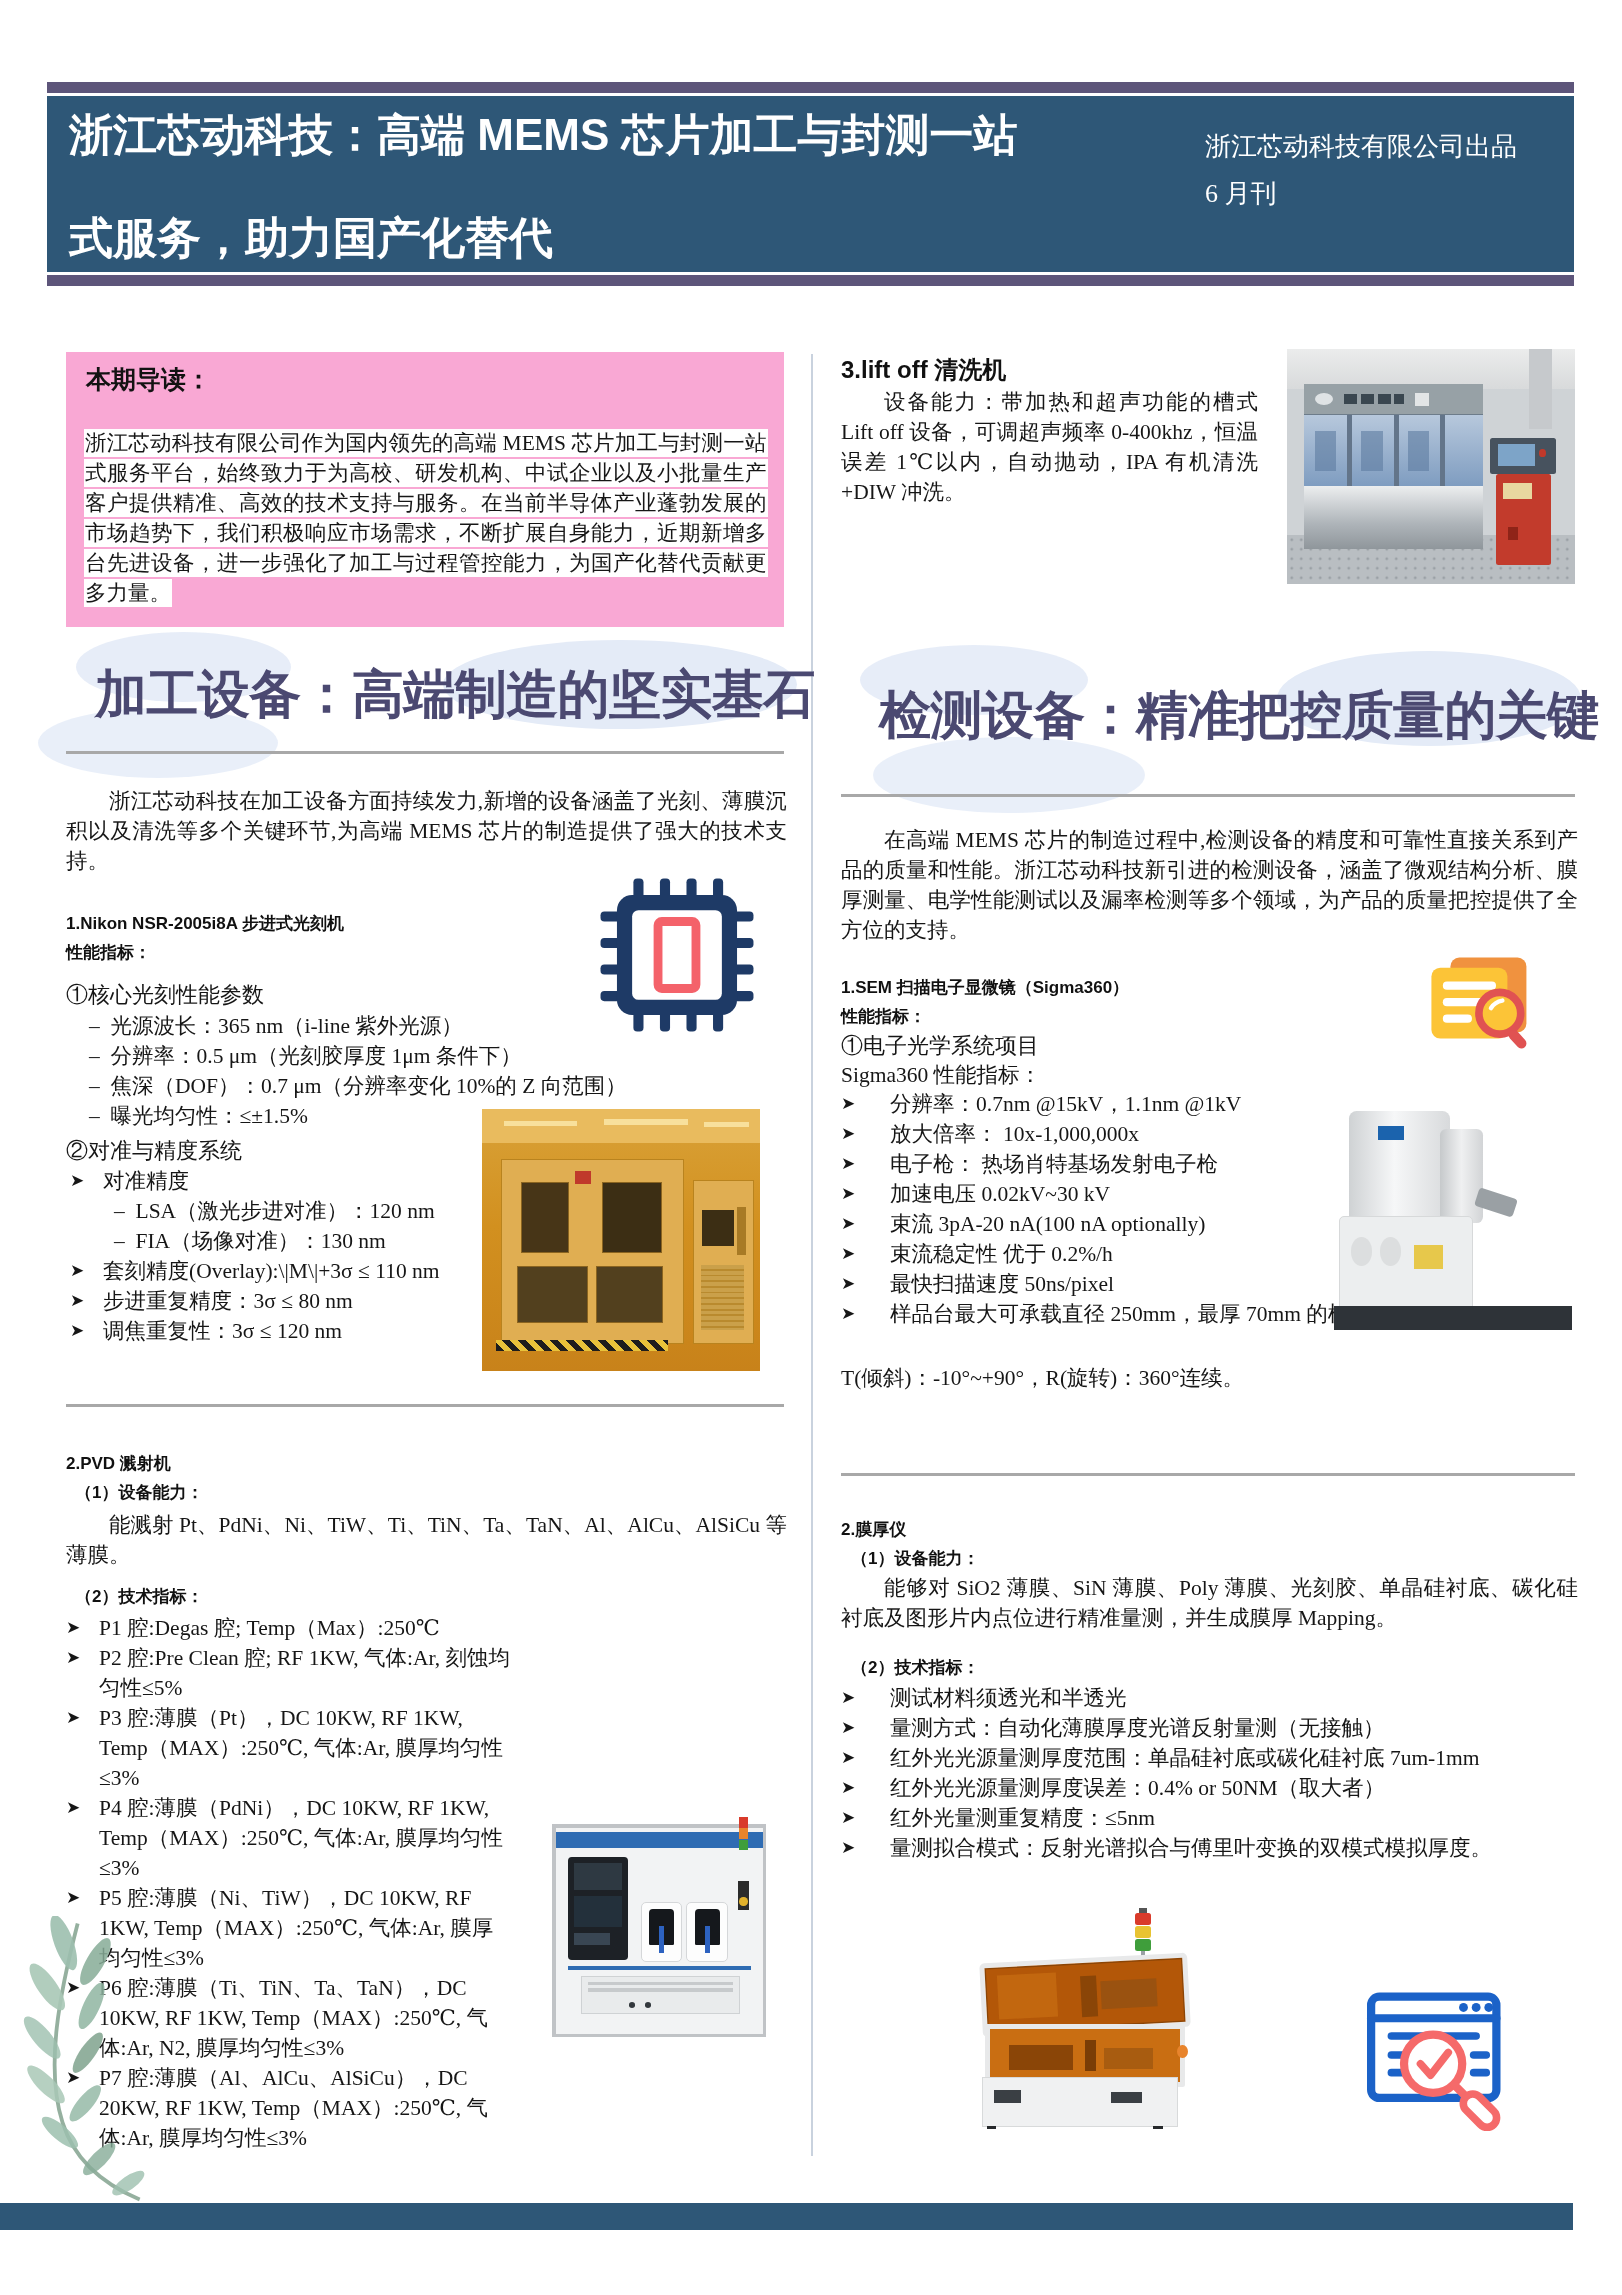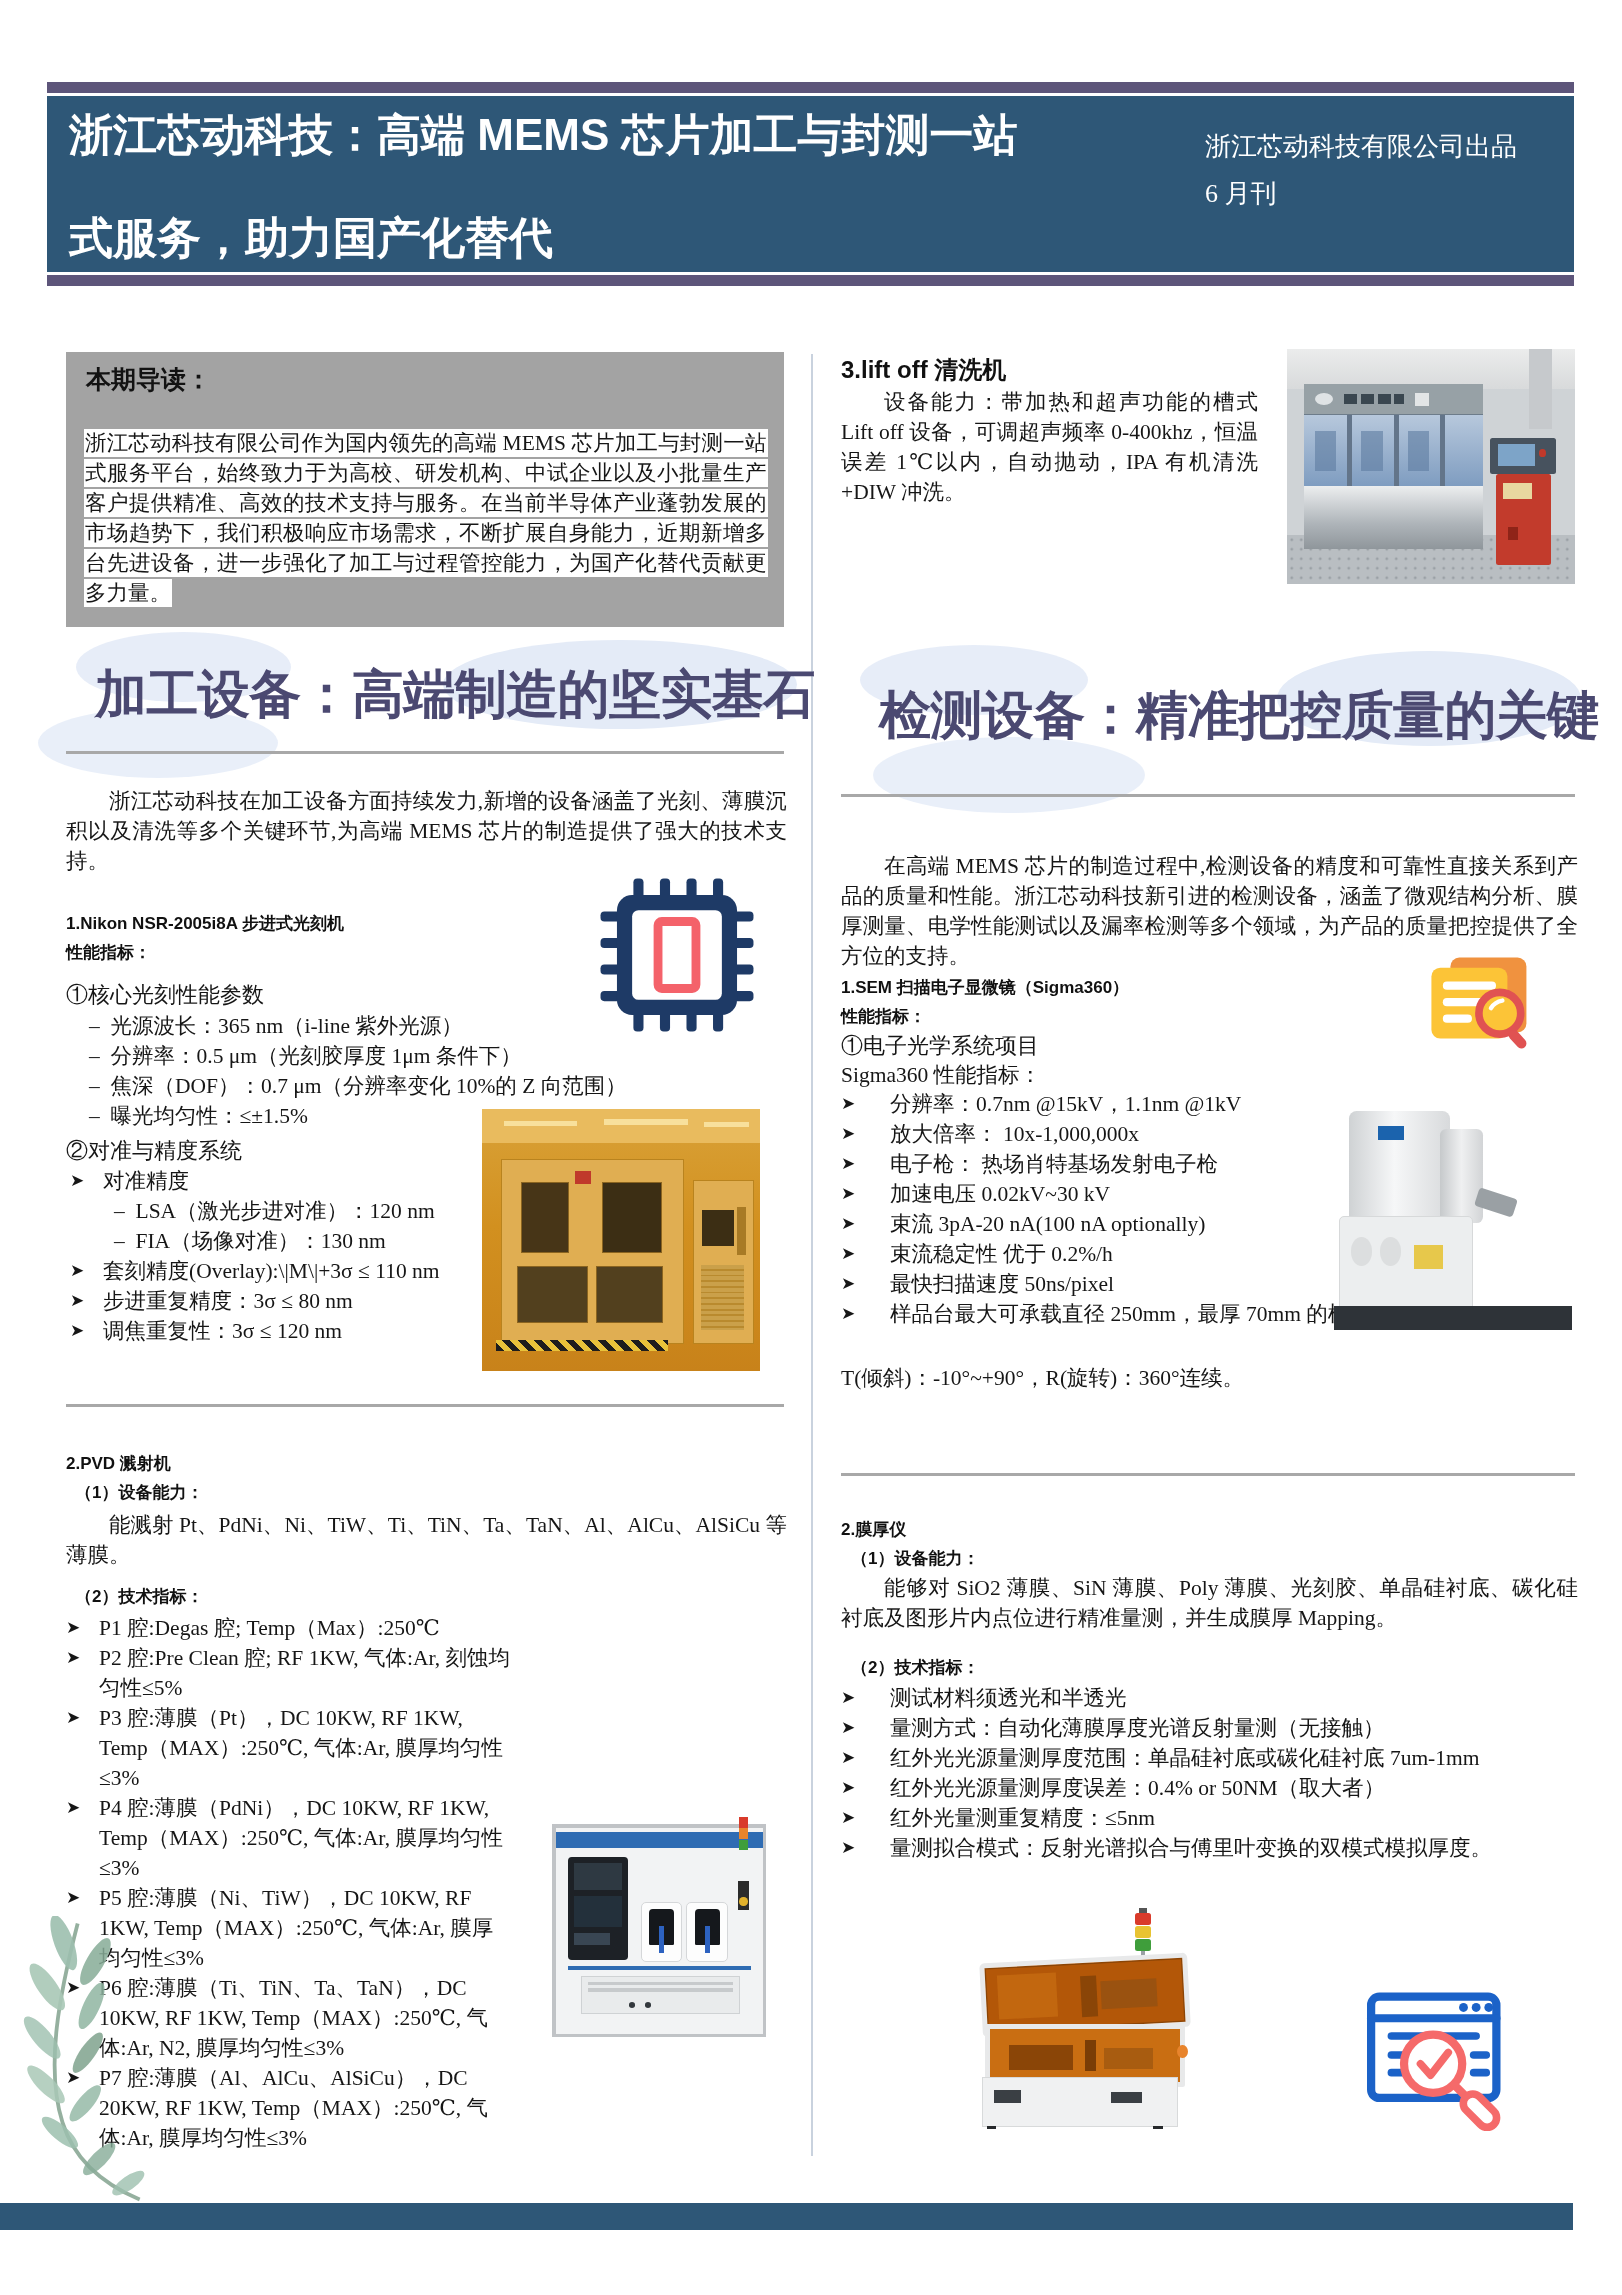--- a/index.html
+++ b/index.html
@@ -31,21 +31,21 @@
   <div class="abs" style="left:47px;top:96px;width:1527px;height:176px;background:#2e5777">
     <div class="abs hd" style="left:22px;top:10px;font-size:44px;color:#fff;white-space:nowrap">浙江芯动科技：高端 MEMS 芯片加工与封测一站</div>
     <div class="abs hd" style="left:22px;top:113px;font-size:44px;color:#fff;white-space:nowrap">式服务，助力国产化替代</div>
     <div class="abs" style="left:1158px;top:33px;font-size:26px;color:#fff;white-space:nowrap">浙江芯动科技有限公司出品</div>
     <div class="abs" style="left:1158px;top:80px;font-size:26px;color:#fff">6 月刊</div>
   </div>
   <div class="abs" style="left:47px;top:275px;width:1527px;height:11.4px;background:#5d557a"></div>
 
   <div class="abs" style="left:811px;top:354px;width:1.9px;height:1802px;background:#c9d2de"></div>
 
-  <div class="abs" style="left:66px;top:352px;width:718px;height:275px;background:#a3a3a3">
+  <div class="abs" style="left:66px;top:352px;width:718px;height:275px;background:#f9a8d4">
     <div class="abs hd" style="left:20px;top:11.4px;font-size:25px;color:#121212">本期导读：</div>
     <div class="abs t34 just" style="left:17.7px;top:76px;width:684px">
       <span class="hl">浙江芯动科技有限公司作为国内领先的高端 MEMS 芯片加工与封测一站式服务平台，始终致力于为高校、研发机构、中试企业以及小批量生产客户提供精准、高效的技术支持与服务。在当前半导体产业蓬勃发展的市场趋势下，我们积极响应市场需求，不断扩展自身能力，近期新增多台先进设备，进一步强化了加工与过程管控能力，为国产化替代贡献更多力量。</span>
     </div>
   </div>
 
   <div class="abs hd" style="left:841px;top:354px;font-size:24px">3.lift off 清洗机</div>
   <div class="abs t34 just ind" style="left:841px;top:387px;width:417px">设备能力：带加热和超声功能的槽式 Lift off 设备，可调超声频率 0-400khz，恒温误差 1℃以内，自动抛动，IPA 有机清洗+DIW 冲洗。</div>
 
   <div class="abs photo" style="left:1287px;top:349px;width:288px;height:235px;background:#cfd3d6">
@@ -272,21 +272,21 @@
         <ellipse cx="220" cy="422" rx="11" ry="30" fill="#9cbfae" opacity=".8" transform="rotate(55 220 422)"></ellipse>
       </g>
     </svg>
   </div>
 
   <div class="abs cloud" style="left:860px;top:645px;width:228px;height:70px;opacity:.9"></div>
   <div class="abs cloud" style="left:1277px;top:651px;width:304px;height:95px"></div>
   <div class="abs cloud" style="left:873px;top:737px;width:272px;height:76px;opacity:.8"></div>
   <div class="abs sec" style="left:879px;top:686px">检测设备：精准把控质量的关键</div>
   <div class="abs divider" style="left:841px;top:794px;width:734px"></div>
-  <div class="abs t34 just ind" style="left:841px;top:851px;width:737px">在高端 MEMS 芯片的制造过程中,检测设备的精度和可靠性直接关系到产品的质量和性能。浙江芯动科技新引进的检测设备，涵盖了微观结构分析、膜厚测量、电学性能测试以及漏率检测等多个领域，为产品的质量把控提供了全方位的支持。</div>
+  <div class="abs t34 just ind" style="left:841px;top:825px;width:737px">在高端 MEMS 芯片的制造过程中,检测设备的精度和可靠性直接关系到产品的质量和性能。浙江芯动科技新引进的检测设备，涵盖了微观结构分析、膜厚测量、电学性能测试以及漏率检测等多个领域，为产品的质量把控提供了全方位的支持。</div>
 
   <div class="abs" style="left:1425px;top:955px;width:111px;height:95px">
     <svg width="111" height="95" viewBox="0 0 175 150">
       <rect x="40" y="4" width="120" height="118" rx="14" fill="#f0923f"></rect>
       <rect x="10" y="20" width="120" height="112" rx="14" fill="#fcc437"></rect>
       <rect x="28" y="42" width="84" height="13" rx="6.5" fill="#fff"></rect>
       <rect x="28" y="68" width="66" height="13" rx="6.5" fill="#fff"></rect>
       <rect x="28" y="94" width="46" height="13" rx="6.5" fill="#fff"></rect>
       <circle cx="118" cy="92" r="33" fill="#fcc437" stroke="#e05252" stroke-width="12"></circle>
       <path d="M104,84 q6,-10 18,-12" stroke="#fff" stroke-width="7" fill="none" stroke-linecap="round"></path>

